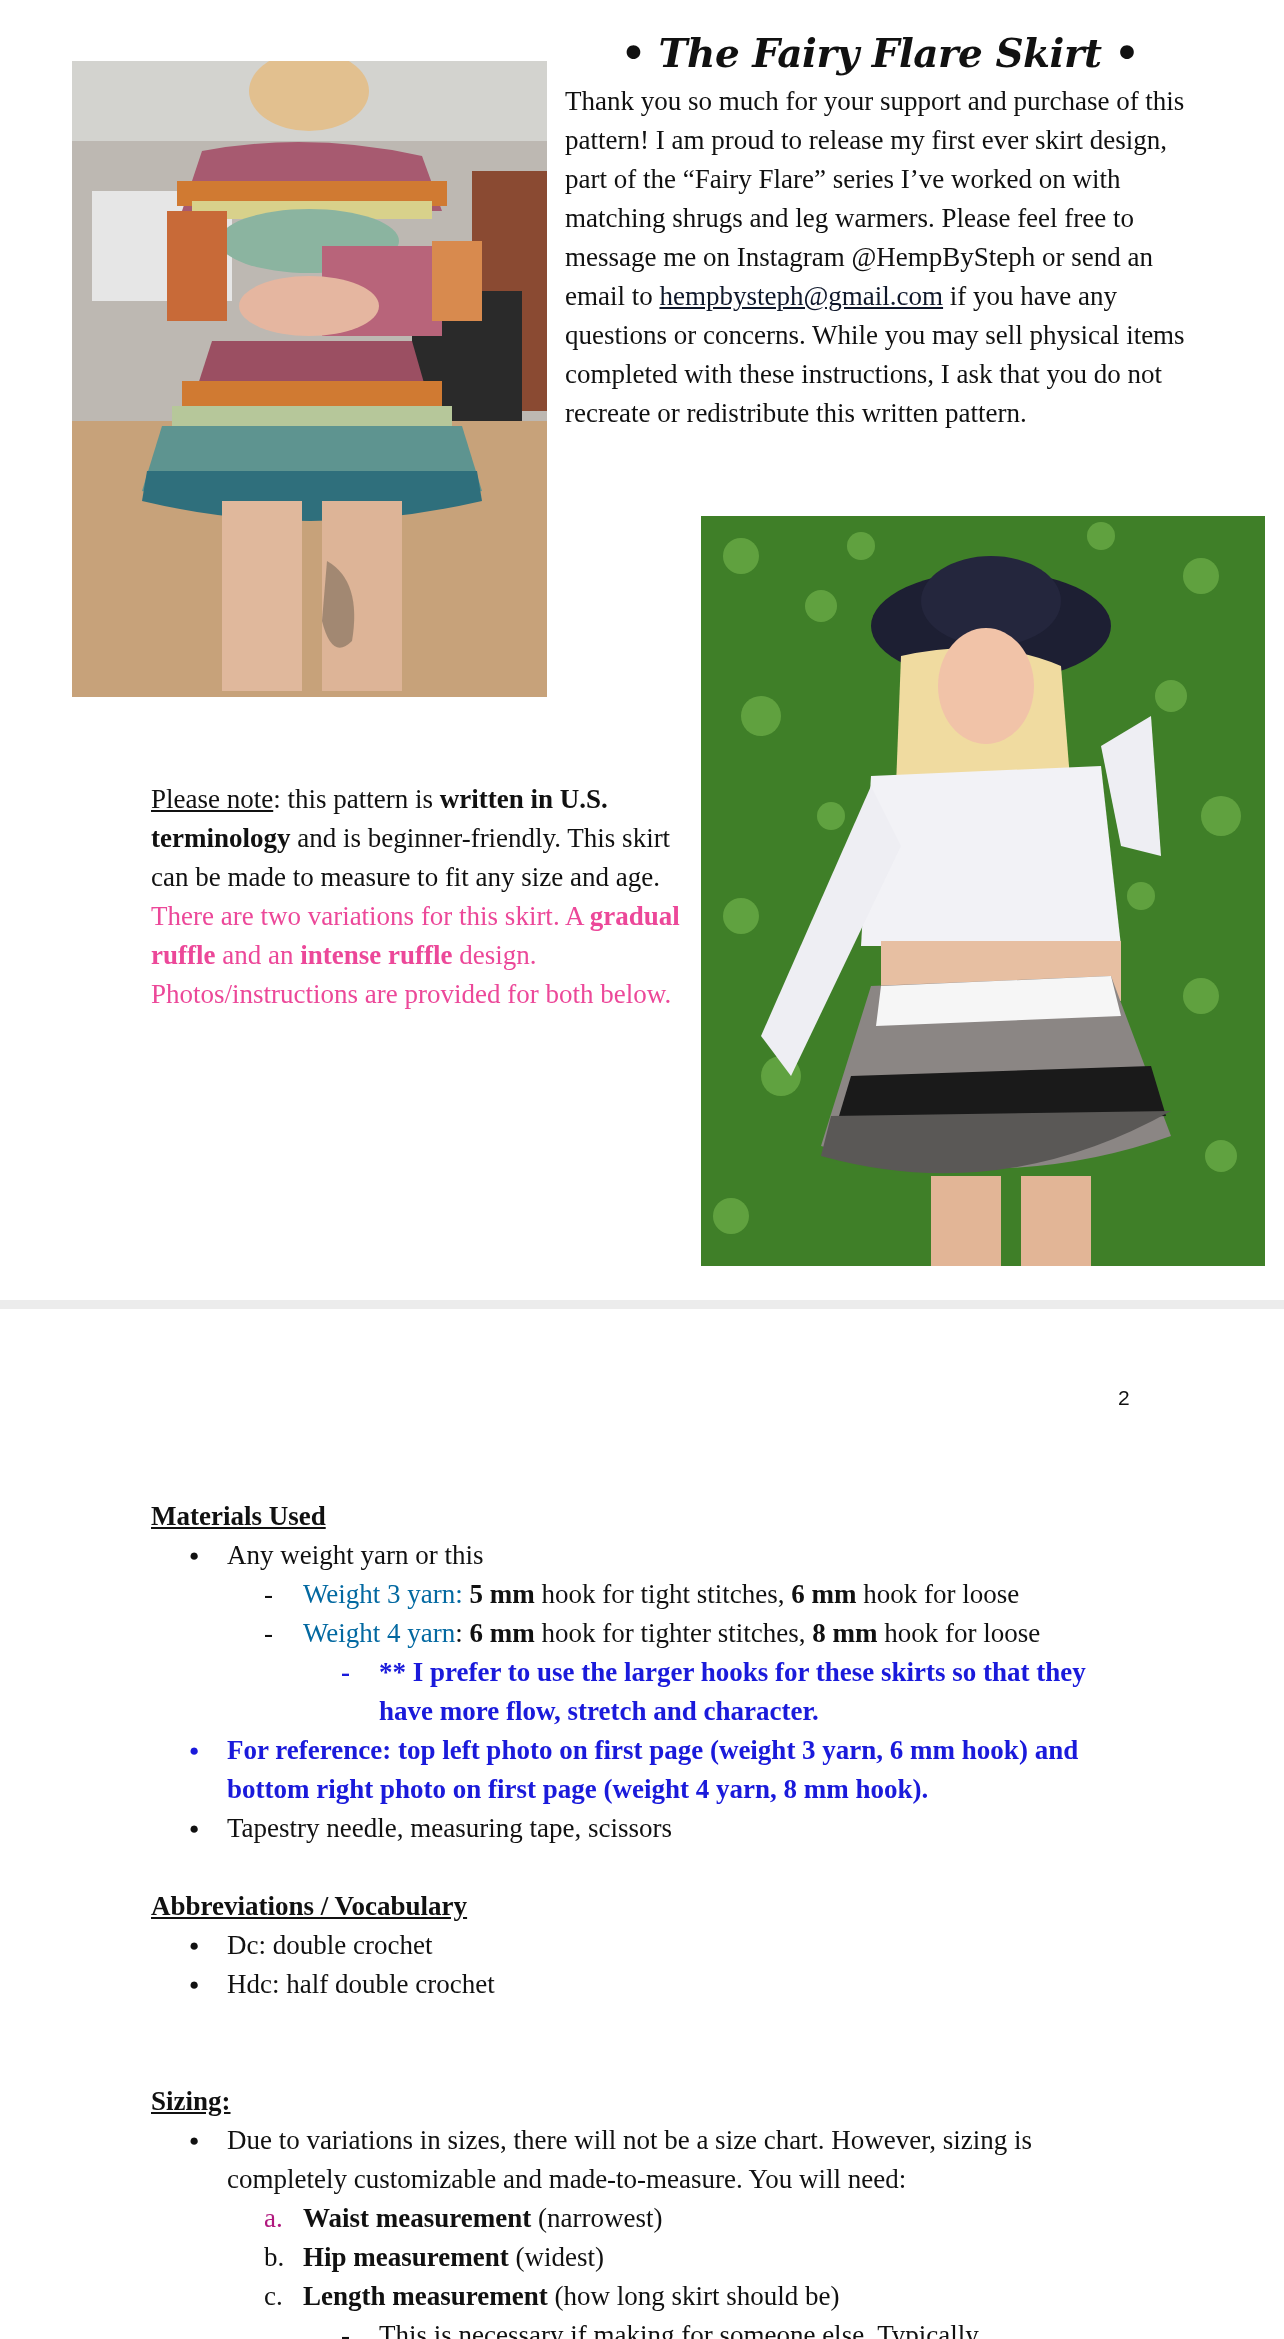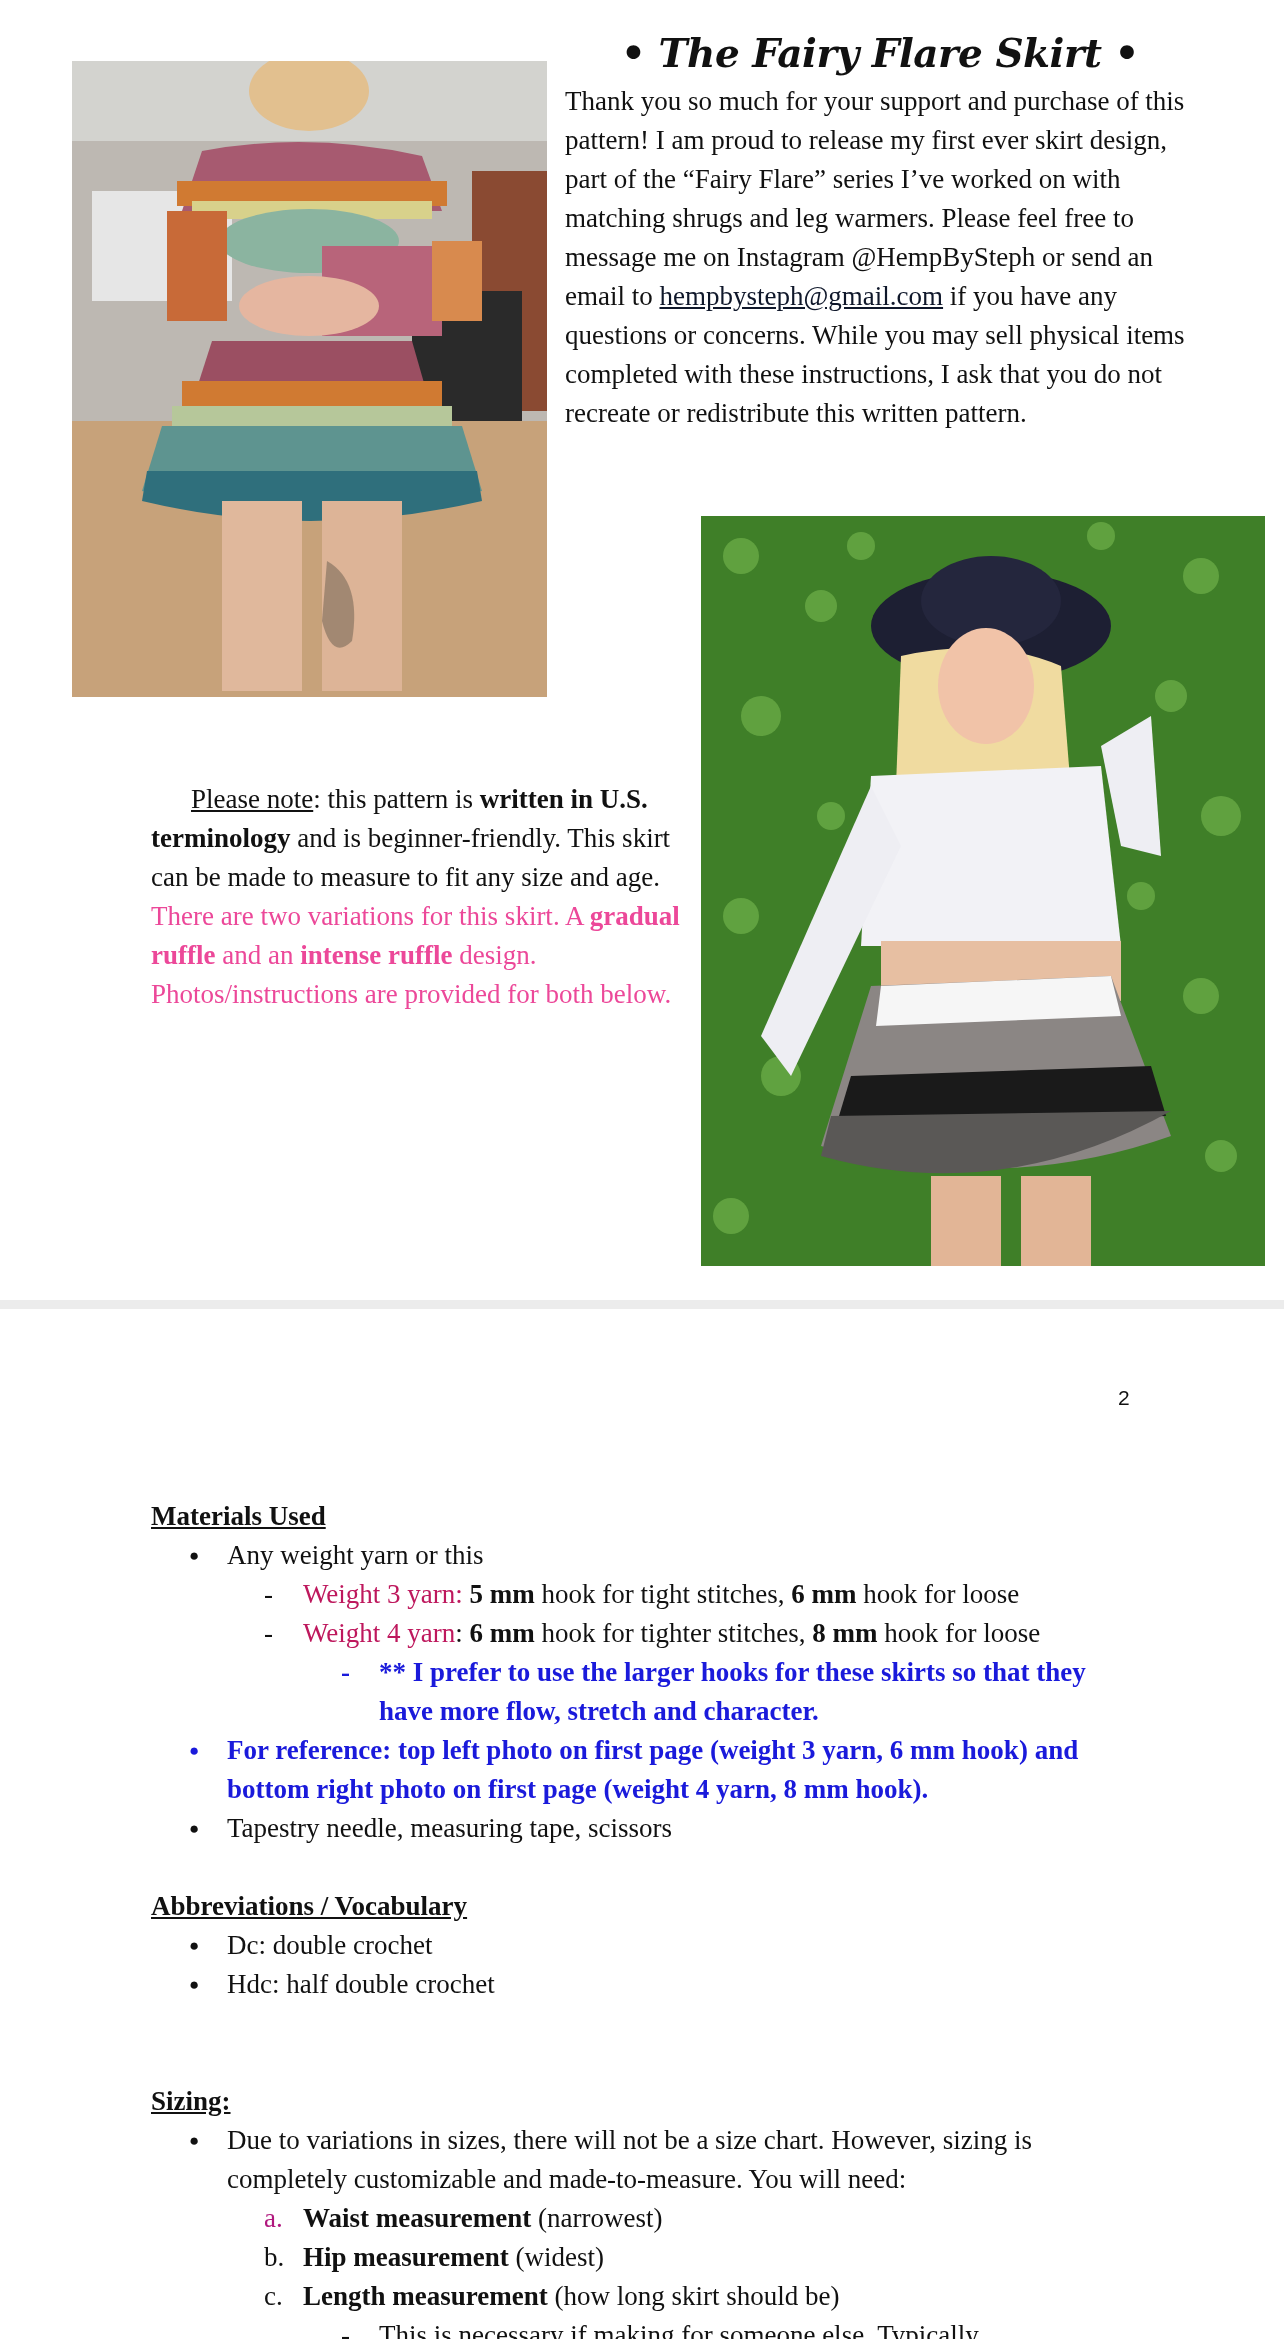--- a/index.html
+++ b/index.html
@@ -25,39 +25,39 @@
   .photo { position: absolute; overflow: hidden; }
   .photo1 { left: 72px; top: 61px; width: 475px; height: 636px;
     background: linear-gradient(180deg, #d9d9d6 0%, #cfcfcb 18%, #c9c6c0 22%, #b7b1aa 40%, #c1aca2 60%, #b69a77 82%, #d8d6d1 100%); }
   .photo2 { left: 701px; top: 516px; width: 564px; height: 750px;
     background: radial-gradient(circle at 30% 30%, #5c9c3a 0%, #3e7e26 40%, #2e6a1d 100%); }
 
   .note {
     position: absolute; left: 151px; top: 780px; width: 540px;
     font-size: 27px; line-height: 39px; color: #111;
   }
-  .note .u { text-decoration: underline; margin-left: 40px; }
+  .note .u { text-decoration: underline; }
   .note .red { color: #ec4899; }
 
   .page-number {
     position: absolute; left: 1118px; top: 1386px; font-family: "Liberation Sans", sans-serif;
     font-size: 21px; color: #111;
   }
 
   .sec { position: absolute; left: 151px; width: 1000px; font-size: 27px; line-height: 39px; }
   .h { font-weight: bold; text-decoration: underline; }
   .bullet { position: relative; padding-left: 76px; }
   .bullet::before { content: "●"; position: absolute; left: 38px; top: 0; font-size: 17px; }
   .dash { position: relative; padding-left: 152px; }
   .dash::before { content: "-"; position: absolute; left: 113px; top: 0; }
   .dash2 { position: relative; padding-left: 228px; }
   .dash2::before { content: "-"; position: absolute; left: 190px; top: 0; color: #1a1adb; font-weight: bold; }
   .alpha { position: relative; padding-left: 152px; }
   .alpha .lbl { position: absolute; left: 113px; top: 0; }
-  .purple { color: #be185d; }
+  .purple { color: #0369a1; }
   .blue { color: #1a1adb; font-weight: bold; }
   .magenta { color: #b0187e; }
   .b { font-weight: bold; }
 
   .abbr-cols { display: flex; }
   .abbr-col { width: 530px; }
 </style>
 </head>
 <body>
 

